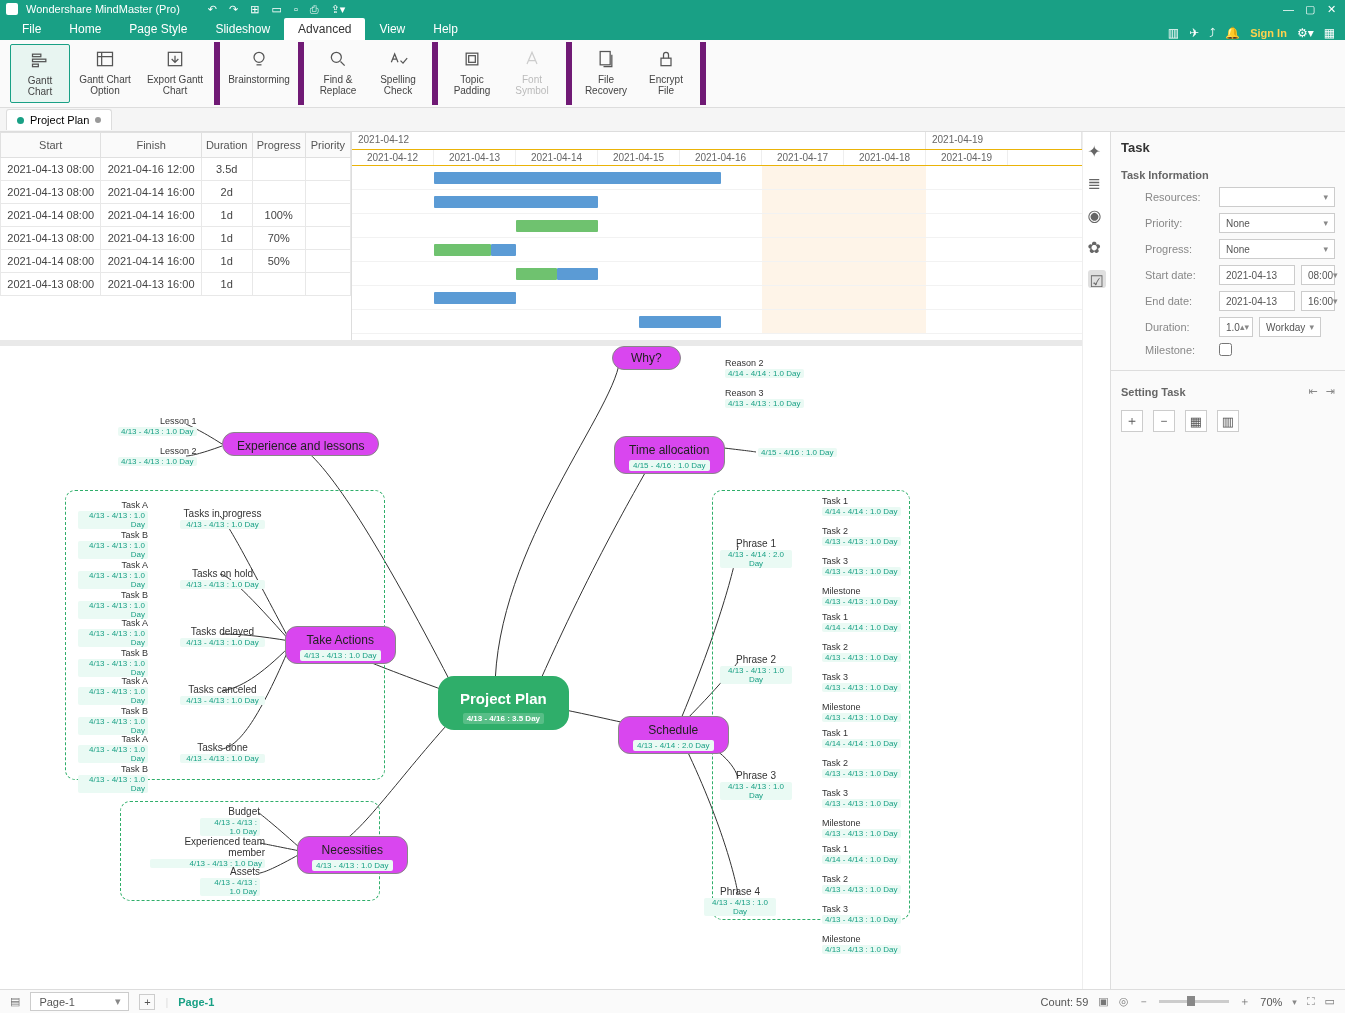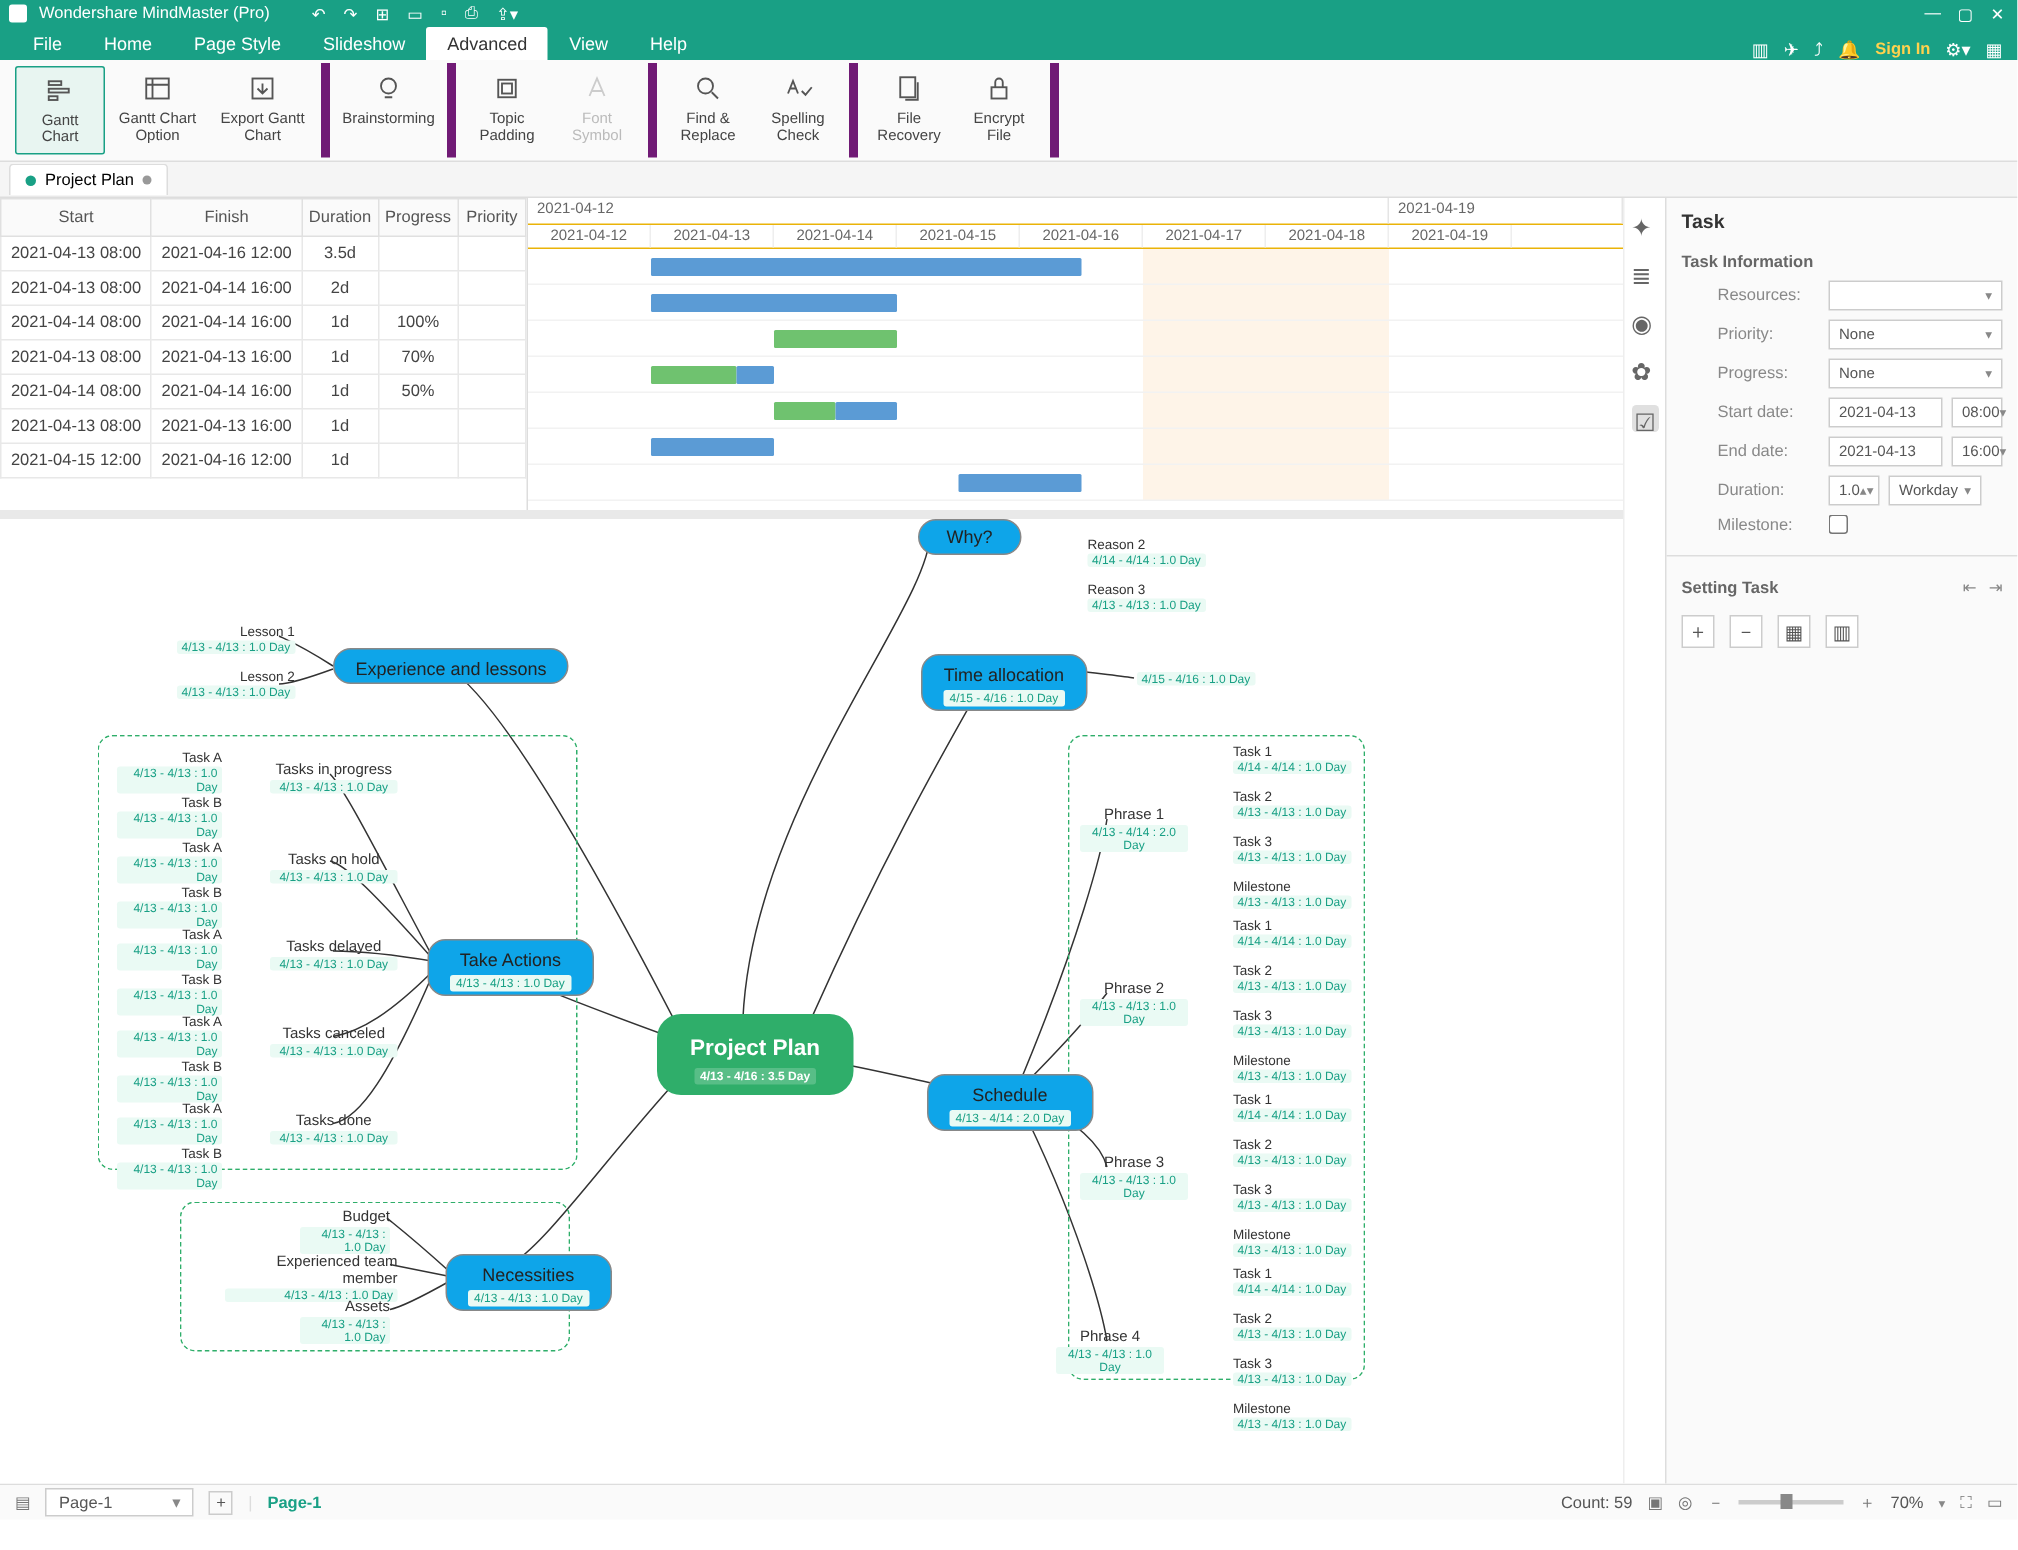--- a/index.html
+++ b/index.html
@@ -62,21 +62,21 @@
 .g-day{width:82px;border-right:1px solid #eee;text-align:center;padding-top:2px;}
 .g-body{position:relative;}
 .g-row{height:24px;border-bottom:1px solid #f2f2f2;position:relative;}
 .g-weekend{position:absolute;top:0;bottom:0;background:#fdecd9;opacity:.6;}
 .g-bar{position:absolute;height:12px;top:6px;background:#5b9bd5;border-radius:1px;}
 .g-prog{position:absolute;height:12px;top:6px;background:#6fc26f;border-radius:1px;}
 
 
 .canvas{flex:1;position:relative;background:#fff;overflow:hidden;}
 .canvas svg.lines{position:absolute;inset:0;width:100%;height:100%;}
-.node{position:absolute;border:1px solid #888;border-radius:12px;background:#0ea5e9;padding:6px 14px 2px;
+.node{position:absolute;border:1px solid #888;border-radius:12px;background:#d946ef;padding:6px 14px 2px;
   font-size:12px;color:#222;text-align:center;}
 .node .sub{font-size:8px;color:#19a085;background:#eafaf4;border-radius:2px;padding:1px 4px;display:inline-block;margin-top:2px;}
 .node.root{background:#2fae6a;color:#fff;border:none;border-radius:16px;font-weight:600;font-size:15px;padding:14px 22px 6px;}
 .node.root .sub{background:rgba(255,255,255,.2);color:#fff;}
 .leaf{position:absolute;font-size:9px;color:#333;text-align:right;}
 .leaf .sub{font-size:8px;color:#19a085;background:#eafaf4;border-radius:2px;padding:0 3px;display:block;margin-top:1px;}
 .leafR{text-align:left;}
 .boundary{position:absolute;border:1.5px dashed #2fae6a;border-radius:10px;}
 
 
@@ -199,56 +199,56 @@
             <path d="M9 19h6"></path>
           </svg>
         </span>
       <span>Brainstorming</span>
     </div>
   </div>
   <div class="rgroup">
     <div class="rbtn">
       <span class="ricon">
           <svg viewBox="0 0 24 24">
+            <circle cx="10" cy="10" r="6"></circle>
+            <path d="M15 15l5 5"></path>
+          </svg>
+        </span>
+      <span style="white-space:pre-line">Find &amp;
+Replace</span>
+    </div>
+    <div class="rbtn">
+      <span class="ricon">
+          <svg viewBox="0 0 24 24">
+            <path d="M4 16l4-10 4 10M6 12h4M15 14l3 3 5-6"></path>
+          </svg>
+        </span>
+      <span style="white-space:pre-line">Spelling
+Check</span>
+    </div>
+  </div>
+  <div class="rgroup">
+    <div class="rbtn">
+      <span class="ricon">
+          <svg viewBox="0 0 24 24">
             <rect x="5" y="5" width="14" height="14"></rect>
             <rect x="8" y="8" width="8" height="8"></rect>
           </svg>
         </span>
       <span style="white-space:pre-line">Topic
 Padding</span>
     </div>
     <div class="rbtn dis">
       <span class="ricon">
           <svg viewBox="0 0 24 24">
             <path d="M6 18L12 4l6 14M8 14h8"></path>
           </svg>
         </span>
       <span style="white-space:pre-line">Font
 Symbol</span>
-    </div>
-  </div>
-  <div class="rgroup">
-    <div class="rbtn">
-      <span class="ricon">
-          <svg viewBox="0 0 24 24">
-            <circle cx="10" cy="10" r="6"></circle>
-            <path d="M15 15l5 5"></path>
-          </svg>
-        </span>
-      <span style="white-space:pre-line">Find &amp;
-Replace</span>
-    </div>
-    <div class="rbtn">
-      <span class="ricon">
-          <svg viewBox="0 0 24 24">
-            <path d="M4 16l4-10 4 10M6 12h4M15 14l3 3 5-6"></path>
-          </svg>
-        </span>
-      <span style="white-space:pre-line">Spelling
-Check</span>
     </div>
   </div>
   <div class="rgroup">
     <div class="rbtn">
       <span class="ricon">
           <svg viewBox="0 0 24 24">
             <rect x="5" y="3" width="12" height="16"></rect>
             <path d="M9 21h10V7"></path>
           </svg>
         </span>
@@ -323,27 +323,20 @@
               <tr>
                 <td>2021-04-14 08:00</td>
                 <td>2021-04-14 16:00</td>
                 <td>1d</td>
                 <td>50%</td>
                 <td></td>
               </tr>
               <tr>
                 <td>2021-04-13 08:00</td>
                 <td>2021-04-13 16:00</td>
-                <td>1d</td>
-                <td></td>
-                <td></td>
-              </tr>
-              <tr>
-                <td>2021-04-15 12:00</td>
-                <td>2021-04-16 12:00</td>
                 <td>1d</td>
                 <td></td>
                 <td></td>
               </tr>
             </tbody>
         </table>
       </div>
       <div class="gantt-chart">
         <div class="g-head">
           <div class="wk" style="width:574px">2021-04-12</div>

